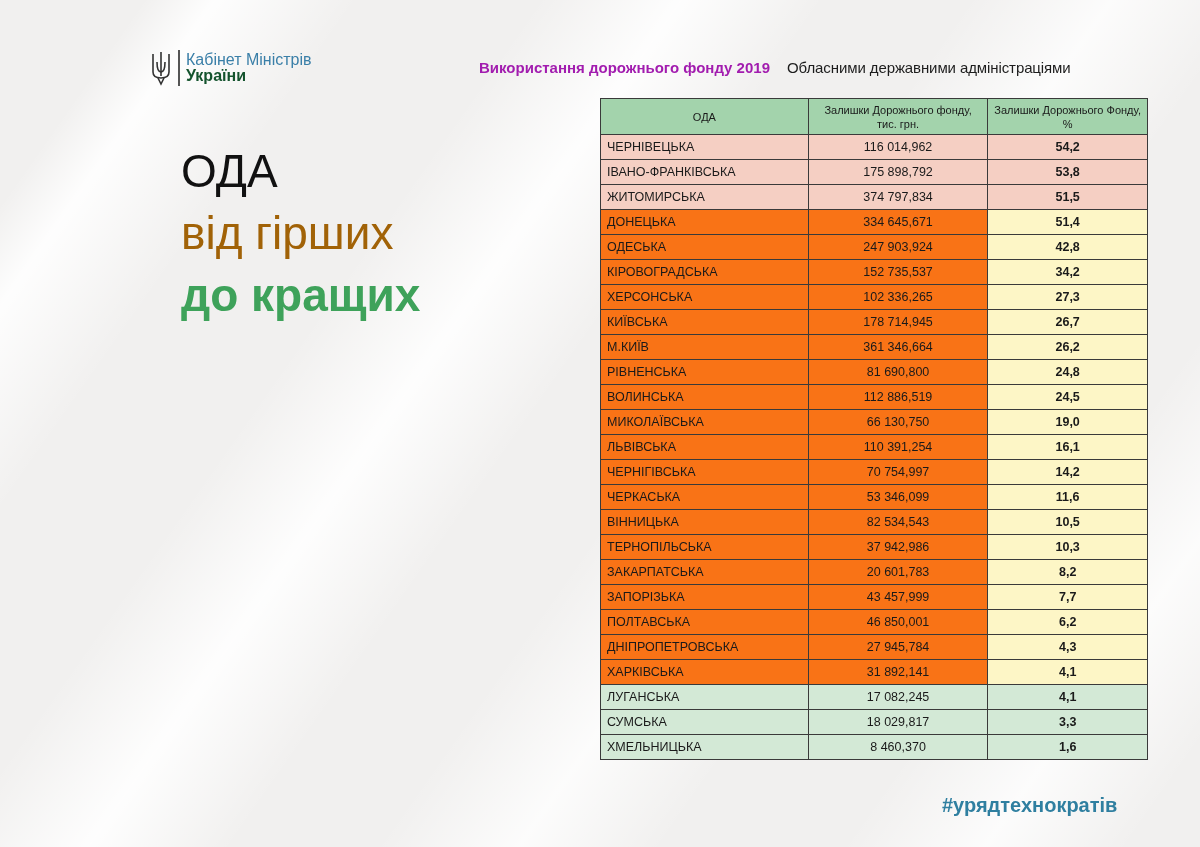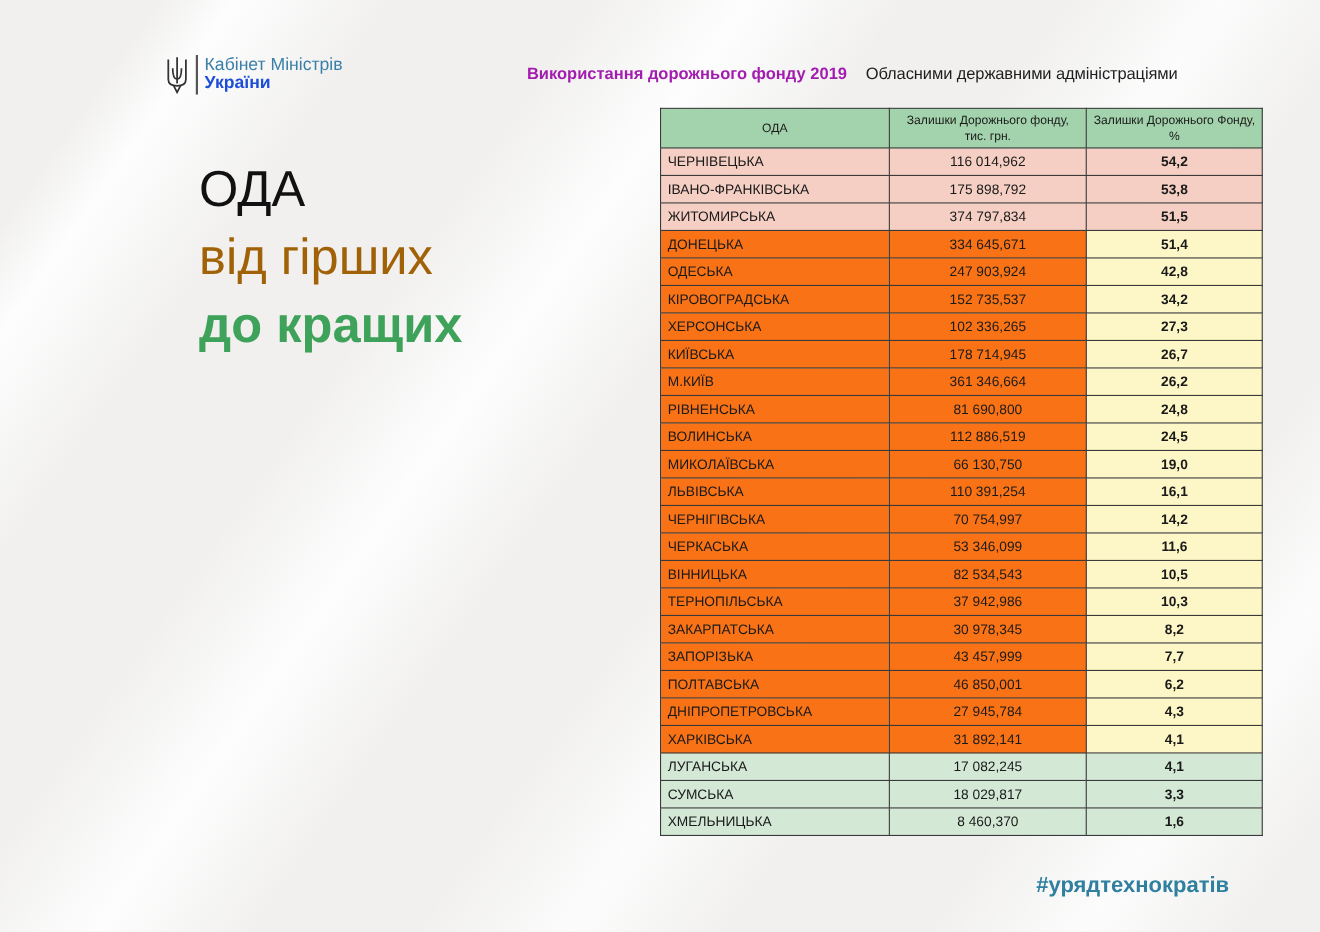--- a/index.html
+++ b/index.html
@@ -15,21 +15,21 @@
                       rgba(255,255,255,0) 30%, rgba(255,255,255,0.9) 38%, rgba(255,255,255,0) 46%,
                       rgba(255,255,255,0) 54%, rgba(255,255,255,0.8) 62%, rgba(255,255,255,0) 70%,
                       rgba(255,255,255,0) 80%, rgba(255,255,255,0.8) 88%, rgba(255,255,255,0) 96%),
       #f1f0ef;
   }
   .logo { position: absolute; left: 150px; top: 50px; display: flex; align-items: center; }
   .trident { width: 22px; height: 36px; margin-right: 6px; }
   .logo-bar { width: 2px; height: 36px; background: #555; margin-right: 6px; }
   .logo-text { line-height: 16px; font-size: 16px; }
   .logo-line1 { color: #3a7fa8; }
-  .logo-line2 { color: #1d4ed8; font-weight: bold; }
+  .logo-line2 { color: #14532d; font-weight: bold; }
 
   .headline { position: absolute; left: 181px; top: 140px; font-size: 46px; line-height: 62px; }
   .h1 { color: #111; }
   .h2 { color: #a16207; }
   .h3 { color: #3ea25a; font-weight: bold; }
 
   .title { position: absolute; left: 479px; top: 59px; font-size: 15px; font-weight: bold; white-space: nowrap; }
   .title-green { color: #a21caf; }
   .title-dark { color: #1d1d1d; font-weight: normal; letter-spacing: -0.1px; padding-left: 13px; }
 
@@ -181,21 +181,21 @@
         <td class="val">82 534,543</td>
         <td class="pct">10,5</td>
       </tr>
       <tr class="mid">
         <td class="name">Тернопільська</td>
         <td class="val">37 942,986</td>
         <td class="pct">10,3</td>
       </tr>
       <tr class="mid">
         <td class="name">Закарпатська</td>
-        <td class="val">30 978,345</td>
+        <td class="val">20 601,783</td>
         <td class="pct">8,2</td>
       </tr>
       <tr class="mid">
         <td class="name">Запорізька</td>
         <td class="val">43 457,999</td>
         <td class="pct">7,7</td>
       </tr>
       <tr class="mid">
         <td class="name">Полтавська</td>
         <td class="val">46 850,001</td>

